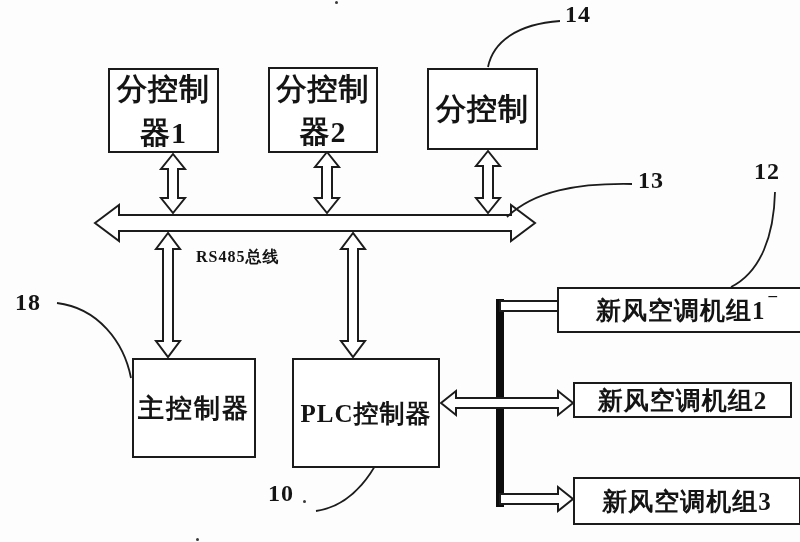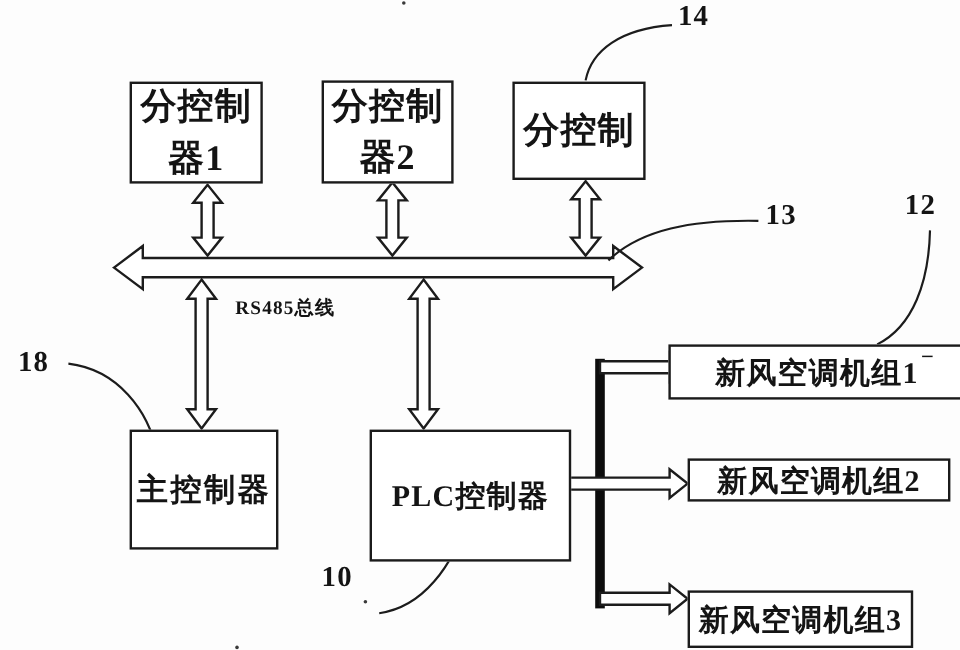--- a/index.html
+++ b/index.html
@@ -18,21 +18,21 @@
     border: 2px solid #1b1b1b;
     background: #ffffff;
     display: flex;
     align-items: center;
     justify-content: center;
     text-align: center;
     font-weight: 700;
     box-sizing: border-box;
   }
   .sub-box { font-size: 30px; line-height: 1.45; letter-spacing: 1px; }
-  .ctrl-box { font-size: 26px; letter-spacing: 2px; }
+  .ctrl-box { font-size: 26px; letter-spacing: 2px; margin-left: 24px; }
   .plc-box { font-size: 25px; letter-spacing: 1px; }
   .unit-box { font-size: 25px; letter-spacing: 1px; }
   .two-line span { display: block; }
   .ref-num {
     position: absolute;
     font-size: 24px;
     font-weight: 700;
     letter-spacing: 1px;
   }
   .bus-label {
@@ -99,38 +99,38 @@
     <div>
       <span>分控制</span>
     </div>
   </div>
 
   <div class="bus-label">RS485总线</div>
 
   <div class="box ctrl-box" style="left:108px;top:358px;width:124px;height:100px">
     <span>主控制器</span>
   </div>
-  <div class="box plc-box" style="left:308px;top:358px;width:168px;height:110px">
+  <div class="box plc-box" style="left:292px;top:358px;width:148px;height:110px">
     <span>PLC控制器</span>
   </div>
 
   <div class="box unit-box" style="left:557px;top:287px;width:260px;height:46px">
     <span>
       <span>新风空调机组1</span><span class="suffix-mark">¯</span>
     </span>
   </div>
   <div class="box unit-box" style="left:573px;top:382px;width:219px;height:36px">
     <span>新风空调机组2</span>
   </div>
-  <div class="box unit-box" style="left:573px;top:492px;width:188px;height:48px">
+  <div class="box unit-box" style="left:573px;top:477px;width:228px;height:48px">
     <span>新风空调机组3</span>
   </div>
 
   <div class="ref-num" style="left:565px;top:1px">14</div>
   <div class="ref-num" style="left:638px;top:167px">13</div>
   <div class="ref-num" style="left:754px;top:158px">12</div>
   <div class="ref-num" style="left:15px;top:289px">18</div>
-  <div class="ref-num" style="left:268px;top:468px">10</div>
+  <div class="ref-num" style="left:268px;top:480px">10</div>
 
   <div class="speck" style="left:335px;top:1px;width:3px;height:3px"></div>
   <div class="speck" style="left:303px;top:500px;width:3px;height:3px"></div>
   <div class="speck" style="left:196px;top:538px;width:3px;height:3px"></div>
 </div>
 
 </body></html>

